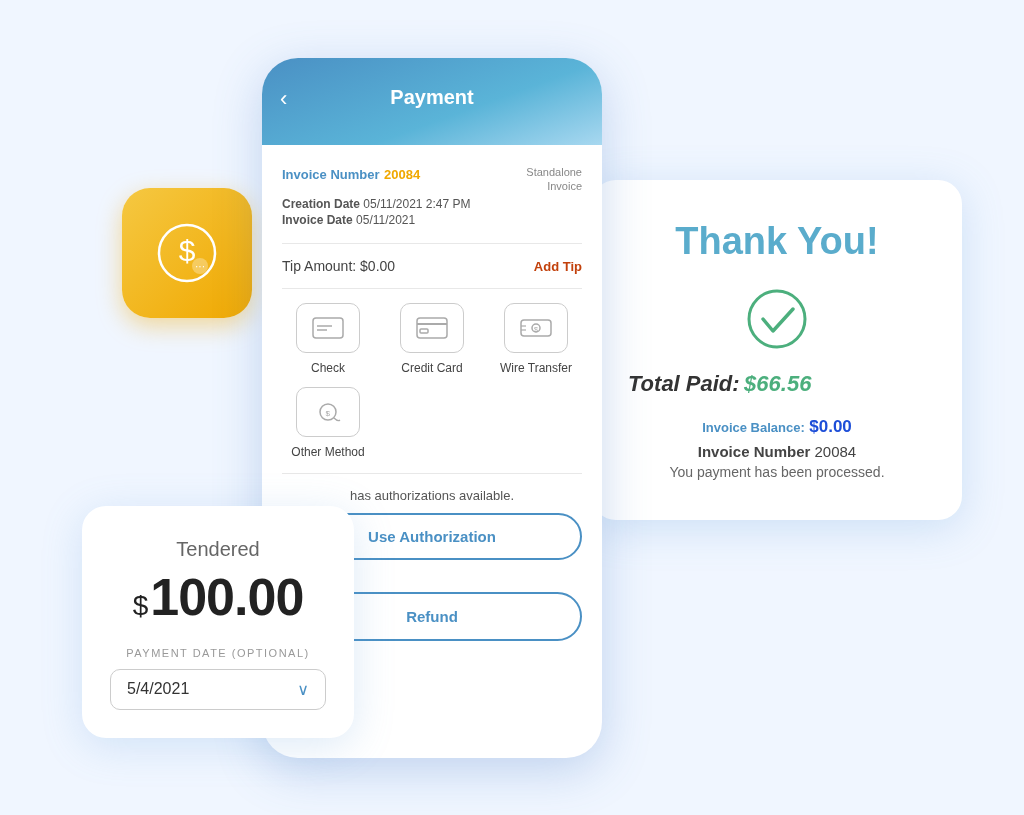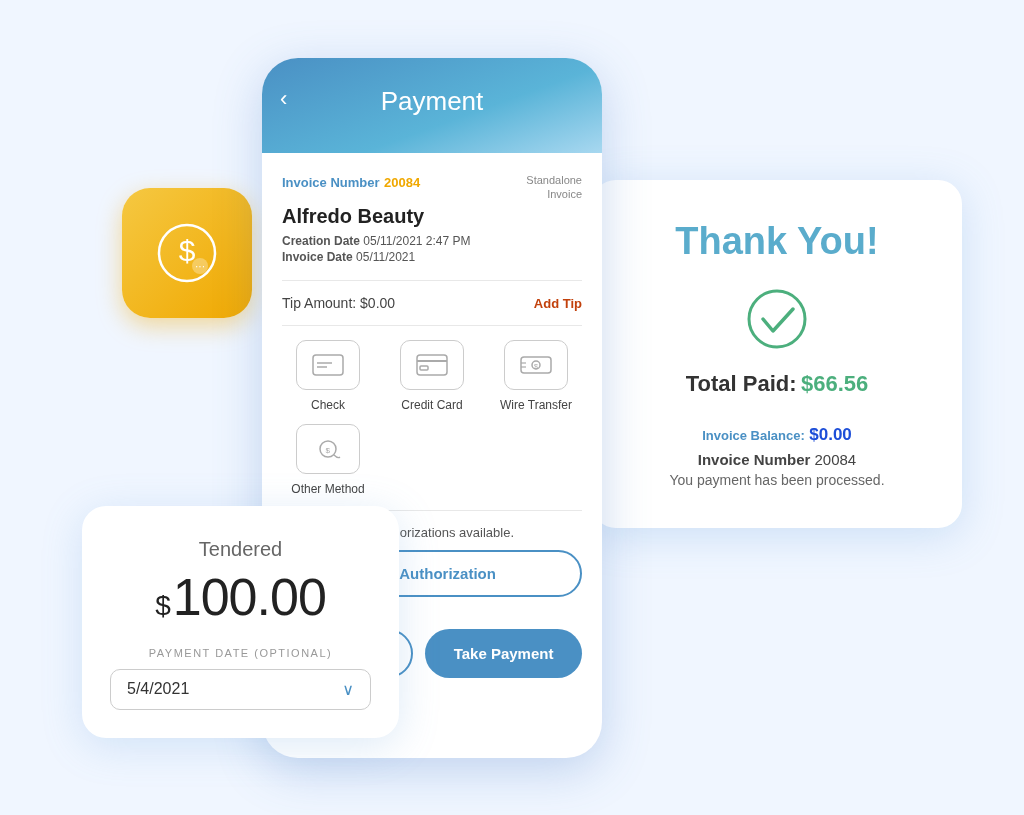--- a/index.html
+++ b/index.html
@@ -62,22 +62,23 @@
     }
     .check-circle {
       width: 64px;
       height: 64px;
       margin: 0 auto 20px;
       display: flex;
       align-items: center;
       justify-content: center;
     }
     .total-paid-row {
-      text-align: center;
-      margin-bottom: 28px;
+      text-align: left;
+      margin-bottom: 20px;
+      font-style: italic;
     }
     .total-paid-label {
       font-size: 22px;
       font-weight: 700;
       color: #333;
     }
     .total-paid-value {
       font-size: 22px;
       font-weight: 700;
       color: #4caf7d;
@@ -110,21 +111,21 @@
       text-align: center;
       font-size: 14px;
       color: #666;
     }
 
     
     .tendered-card {
       position: absolute;
       left: 20px;
       bottom: 30px;
-      width: 317px;
+      width: 272px;
       background: white;
       border-radius: 24px;
       box-shadow: 0 8px 40px rgba(100, 160, 220, 0.22);
       padding: 32px 28px 28px;
       z-index: 4;
     }
     .tendered-label {
       font-size: 20px;
       color: #666;
       text-align: center;
@@ -137,21 +138,21 @@
       margin-bottom: 20px;
     }
     .tendered-dollar {
       font-size: 28px;
       font-weight: 400;
       color: #222;
       margin-right: 2px;
     }
     .tendered-number {
       font-size: 52px;
-      font-weight: 400;
+      font-weight: 700;
       color: #222;
       letter-spacing: -1px;
     }
     .payment-date-label {
       text-align: center;
       font-size: 11px;
       letter-spacing: 1.5px;
       color: #999;
       text-transform: uppercase;
       margin-bottom: 10px;
@@ -197,22 +198,22 @@
     }
     .phone-back-btn {
       position: absolute;
       left: 18px;
       top: 28px;
       color: white;
       font-size: 22px;
       cursor: pointer;
     }
     .phone-title {
-      font-size: 26px;
-      font-weight: 400;
+      font-size: 20px;
+      font-weight: 700;
       color: white;
     }
 
     .phone-body {
       padding: 20px 20px 0;
       background: white;
     }
     .invoice-header {
       margin-bottom: 16px;
     }
@@ -410,21 +411,20 @@
         <div class="invoice-number-line">
           <div>
             <span class="inv-label">Invoice Number</span>
             <span class="inv-number"> 20084</span>
           </div>
           <div class="standalone-badge">
             <span>Standalone</span><br>
             <span>Invoice</span>
           </div>
         </div>
-        <div class="business-name">Alfredo Beauty</div>
         <div class="meta-row">
           <span class="meta-bold">Creation Date </span>
           <span>05/11/2021 2:47 PM</span>
         </div>
         <div class="meta-row">
           <span class="meta-bold">Invoice Date </span>
           <span>05/11/2021</span>
         </div>
       </div>
 
@@ -489,21 +489,20 @@
       </div>
 
       <div class="divider"></div>
 
       <div class="auth-note">has authorizations available.</div>
       <button class="use-auth-btn">Use Authorization</button>
     </div>
 
     <div class="phone-footer">
       <button class="refund-btn">Refund</button>
-      <button class="take-payment-btn">Take Payment</button>
     </div>
   </div>
 
   <div class="tendered-card">
     <div class="tendered-label">Tendered</div>
     <div class="tendered-amount">
       <span class="tendered-dollar">$</span>
       <span class="tendered-number">100.00</span>
     </div>
     <div class="payment-date-label">PAYMENT DATE (OPTIONAL)</div>

